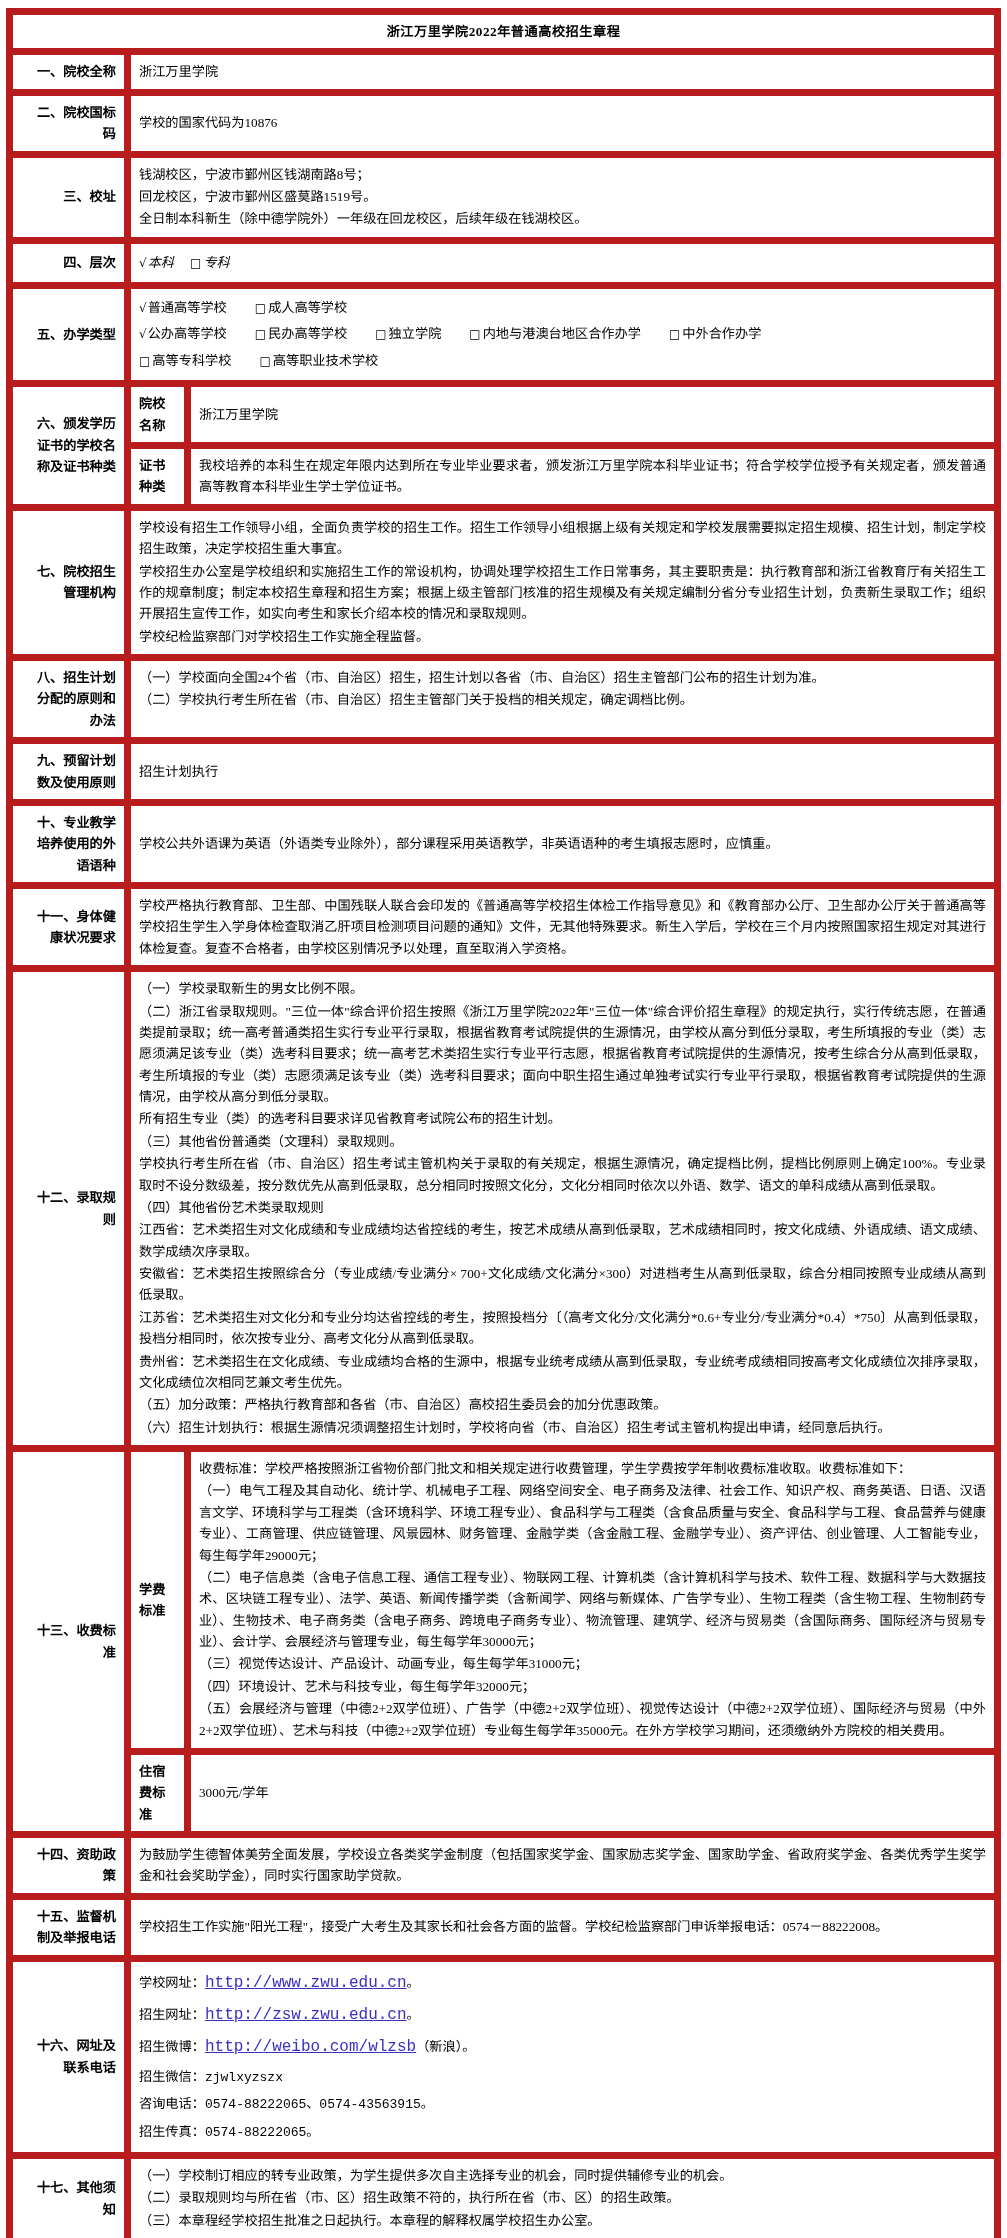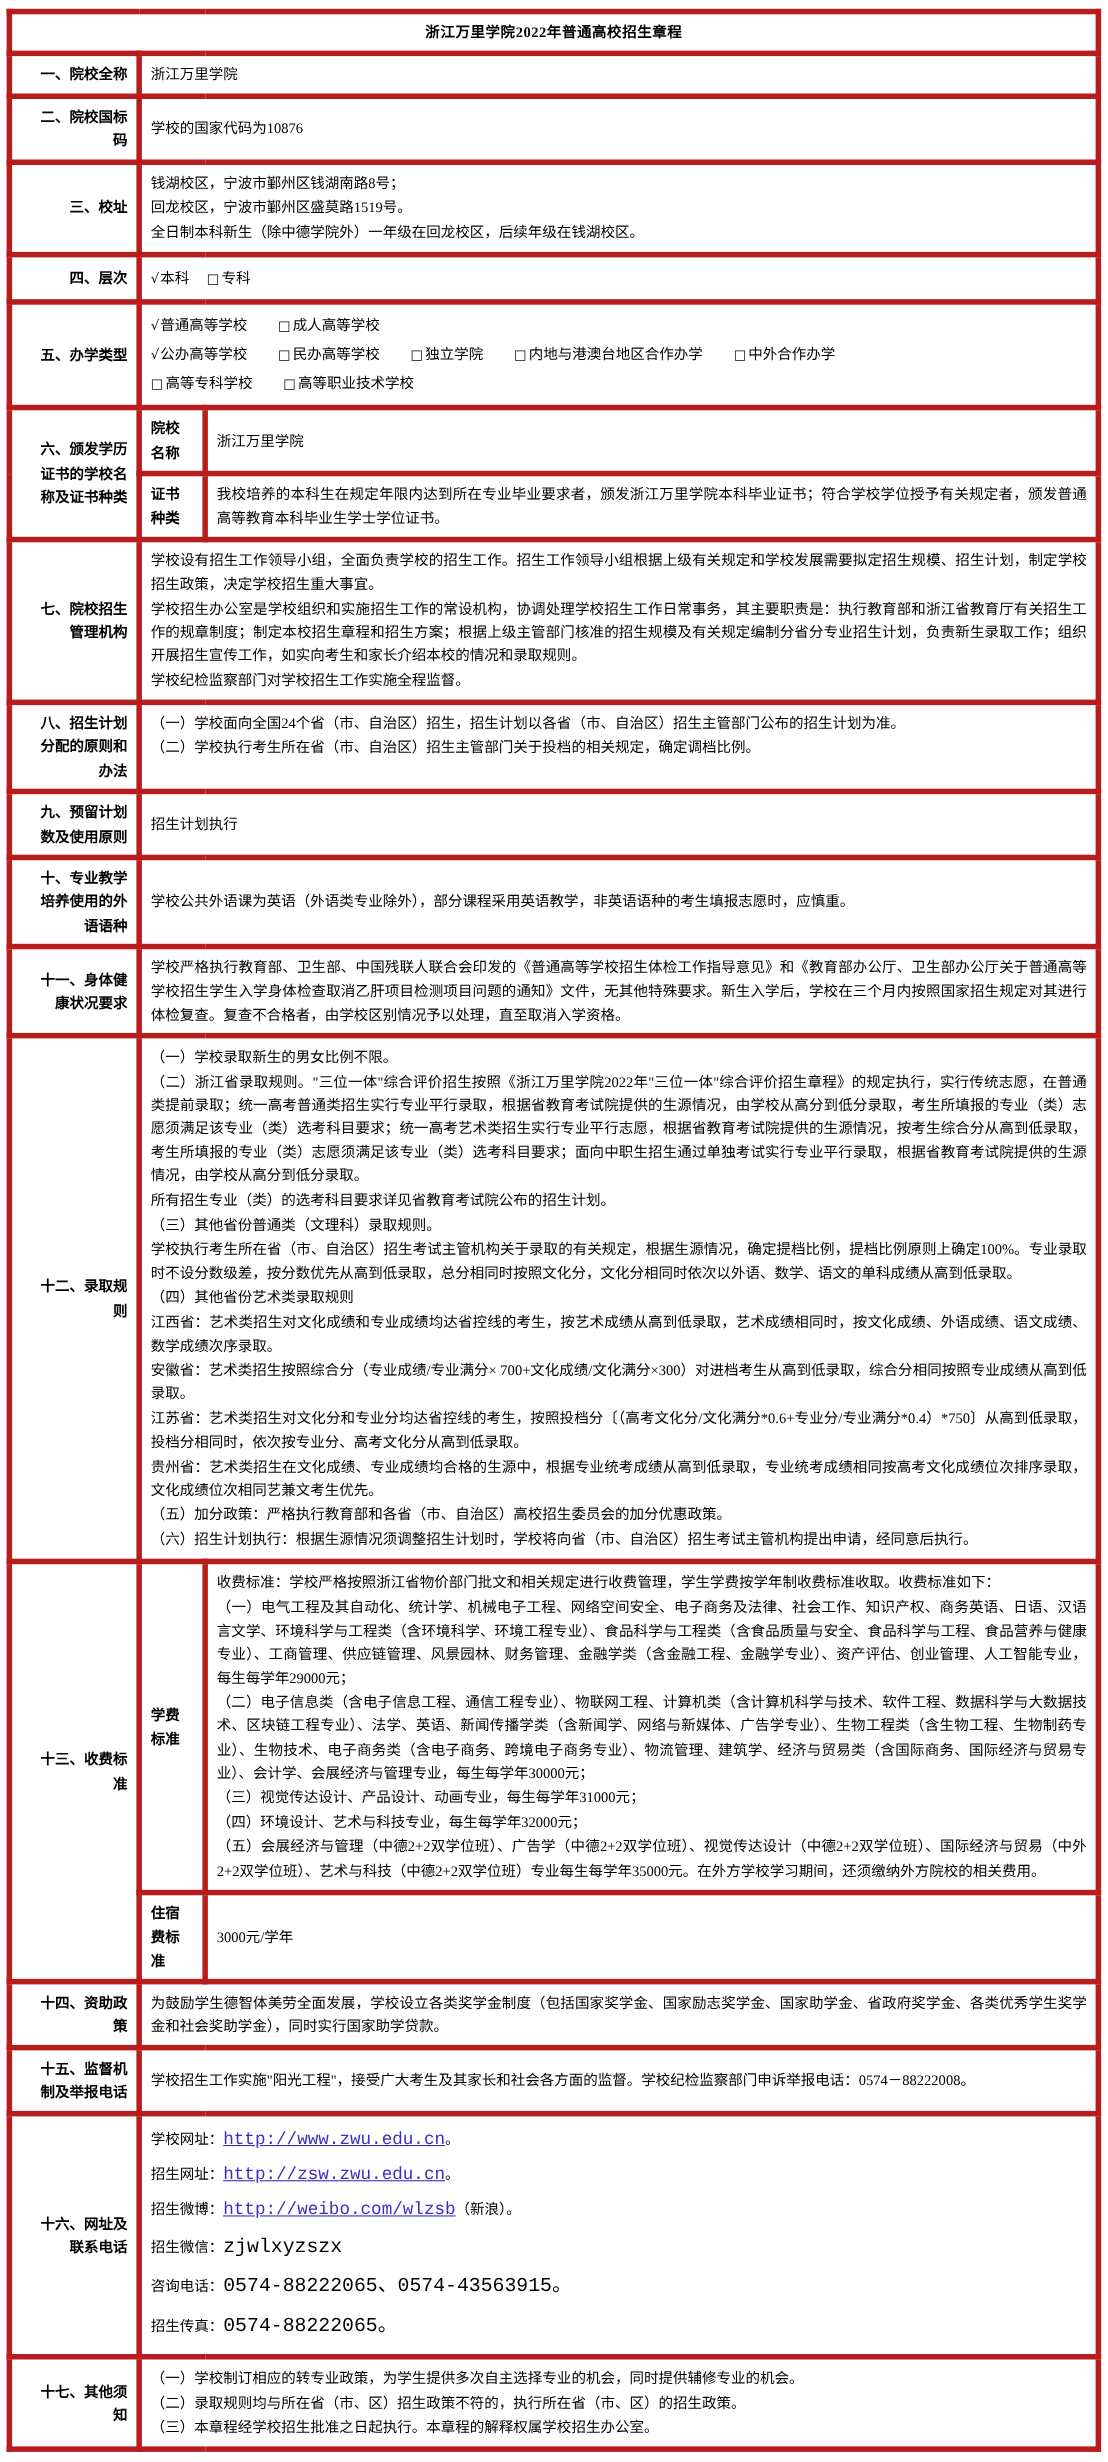--- a/index.html
+++ b/index.html
@@ -18,21 +18,21 @@
     box-sizing: border-box;
     padding: 8px 6px 10px 6px;
   }
   table.doc {
     border-collapse: collapse;
     width: 995px;
     table-layout: fixed;
     margin: 0 auto;
   }
   table.doc td {
-    border: 5px solid #b91c1c;
+    border: 7px solid #b91c1c;
     vertical-align: middle;
     padding: 6px 8px;
     font-size: 13.2px;
     line-height: 1.62;
     word-break: break-word;
     margin-left: 36px;
   }
   .title-cell {
     text-align: center;
     font-size: 19px;
@@ -81,29 +81,29 @@
   .chk .box {
     font-family: "DejaVu Sans", sans-serif;
     font-size: 12px;
     margin-right: 2px;
   }
   .chk .tick {
     font-family: "DejaVu Sans", sans-serif;
     font-size: 12px;
     margin-right: 1px;
   }
-  .level-line .chk { margin-right: 16px; }
+  .level-line .chk { margin-right: 16px; font-style: italic; }
   .url {
     color: #3a2fc0;
     font-family: "Liberation Mono", "DejaVu Sans Mono", monospace;
     font-size: 16px;
   }
   .mono {
     font-family: "Liberation Mono", "DejaVu Sans Mono", monospace;
-    font-size: 18px;
+    font-size: 13px;
   }
   .contact-line {
     line-height: 1.95;
   }
 </style>
 </head>
 <body>
 
 <div class="page">
 <table class="doc">

